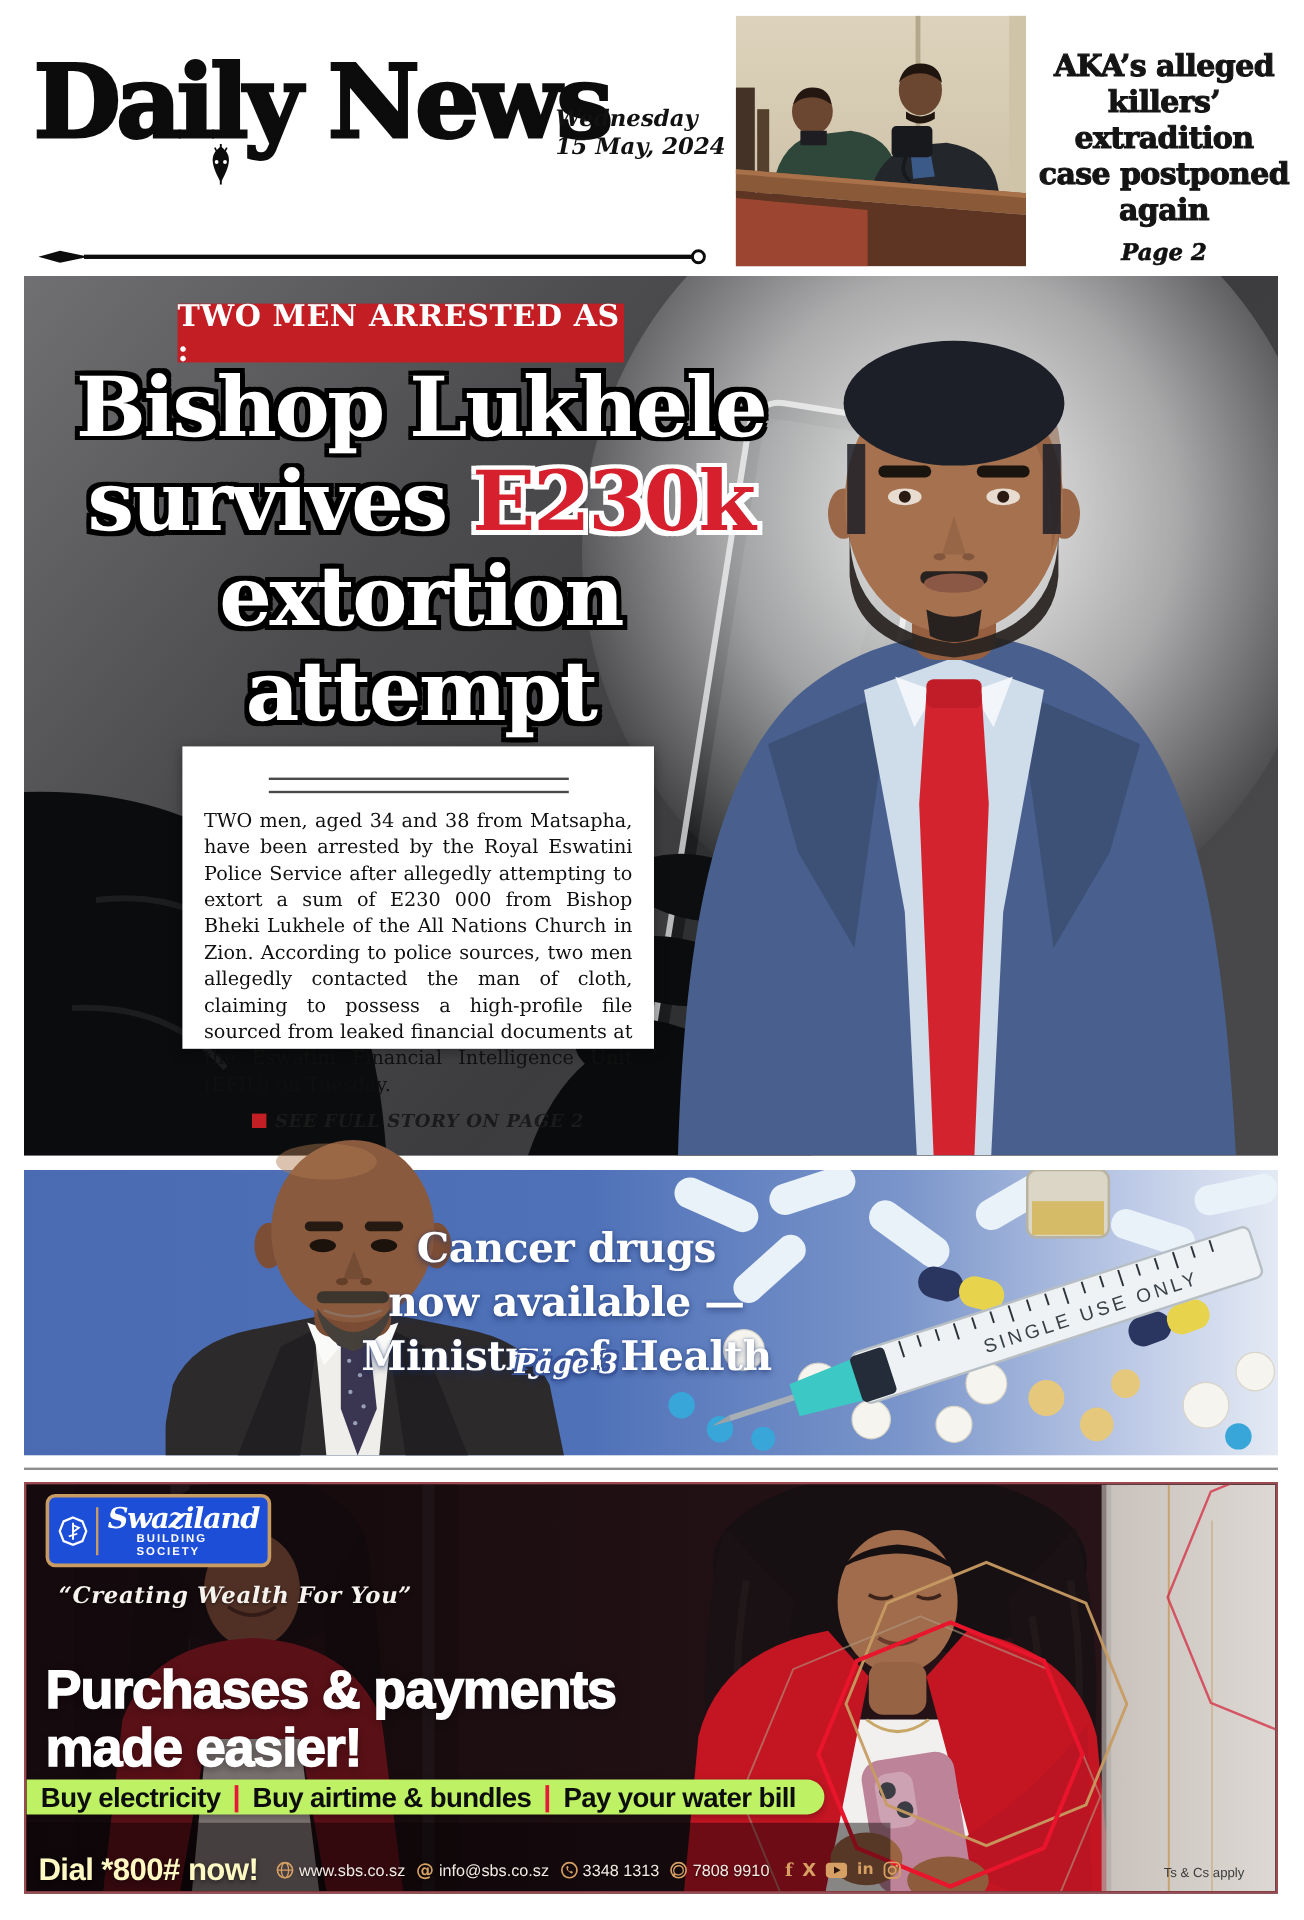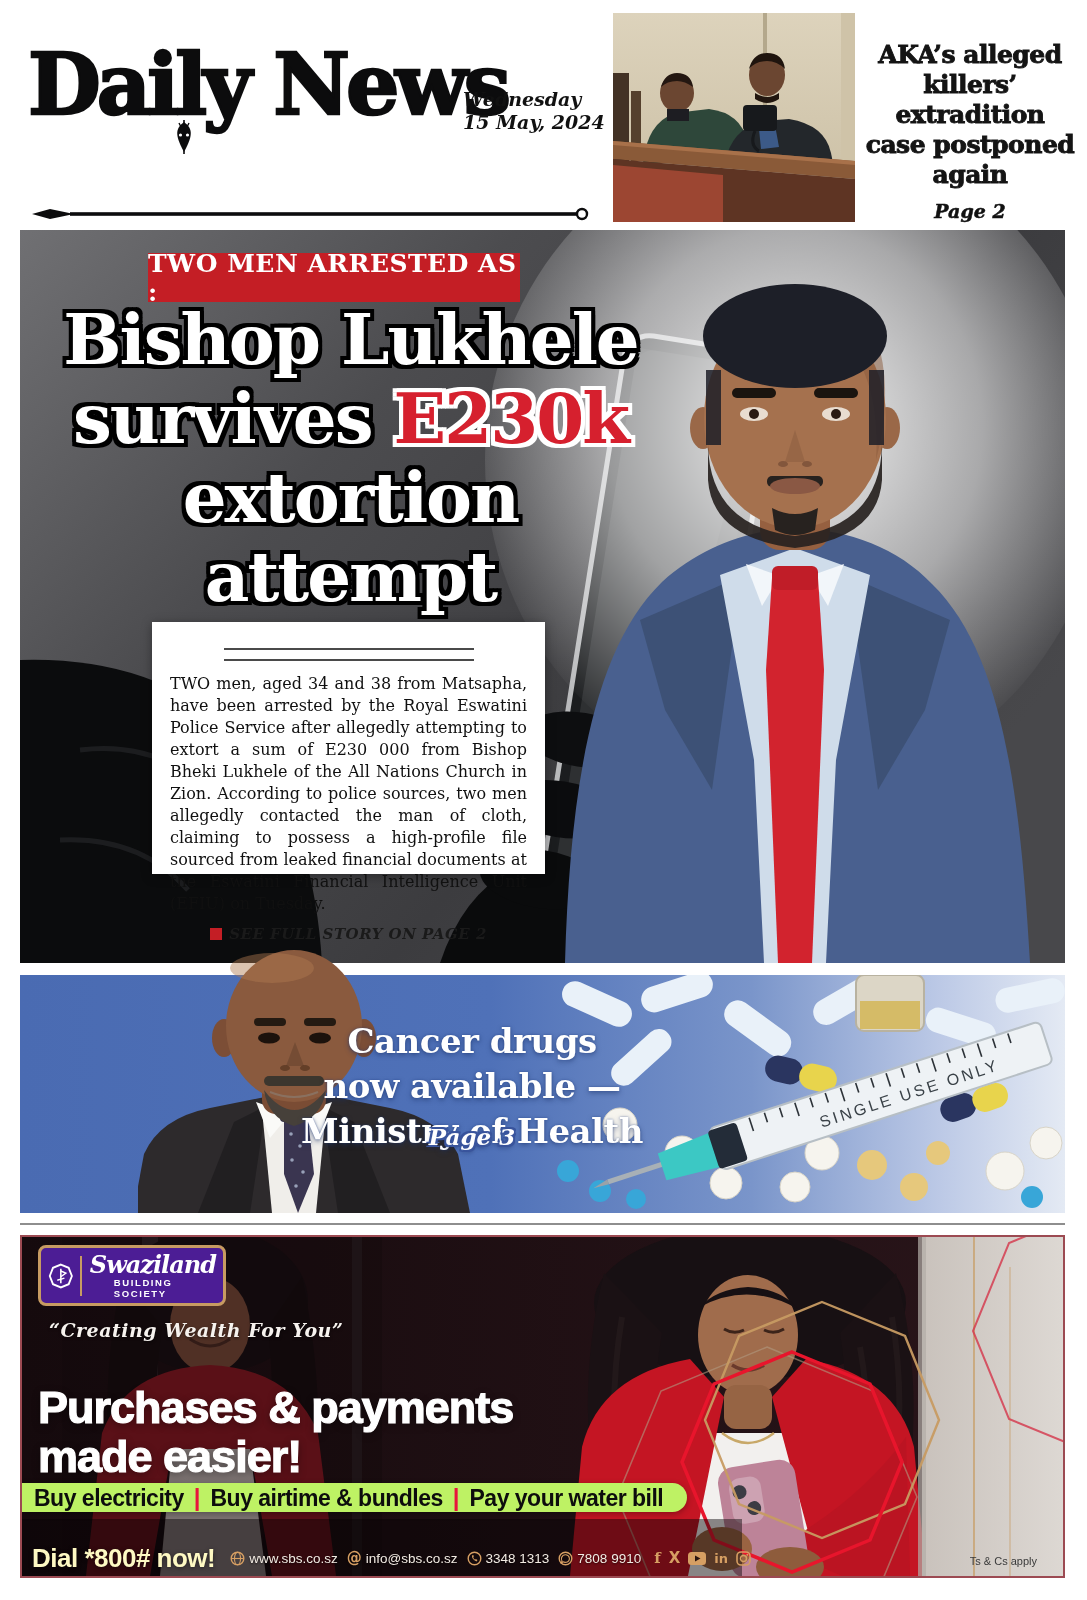--- a/index.html
+++ b/index.html
@@ -69,21 +69,21 @@
     color:#ffffff; text-shadow:-2px -2px 0 #39549c, 2px -2px 0 #39549c,
     -2px 2px 0 #39549c, 2px 2px 0 #39549c, 0 3px 4px rgba(20,40,90,.6); }
 
   .divider-line { left:20px; top:1223px; width:1045px; height:2px; background:#8e8e8e; }
 
   
   .ad { left:20px; top:1235px; width:1045px; height:343px; border:2px solid #9c4a52;
     overflow:hidden; background:#1a0d10; }
   .ad .bgsvg { position:absolute; left:0; top:0; }
   .sbs-logo { position:absolute; left:16px; top:8px; width:188px; height:61px;
-    background:#4c1d95; border:3px solid #c79b62; border-radius:8px;
+    background:#1d4ed8; border:3px solid #c79b62; border-radius:8px;
     display:flex; align-items:center; padding:0 7px; }
   .sbs-divider { width:3px; height:40px; background:#c79b62; margin:0 8px 0 6px; }
   .sbs-name { font-family:"DejaVu Serif", serif; font-style:italic; font-weight:bold;
     font-size:24px; line-height:23px; color:#ffffff; letter-spacing:-1px; }
   .sbs-sub { font-family:"Liberation Sans", sans-serif; font-weight:bold; font-size:9.5px;
     letter-spacing:1.6px; color:#ffffff; margin-top:1px;padding-left:24px; }
   .sbs-tagline { position:absolute; left:27px; top:82px; font-family:"DejaVu Serif", serif;
     font-style:italic; font-weight:bold; font-size:19px; color:#f6f2ee; letter-spacing:0.5px;
     text-shadow:0 1px 3px rgba(0,0,0,.6); }
   .ad-headline { position:absolute; left:16px; top:146px;

